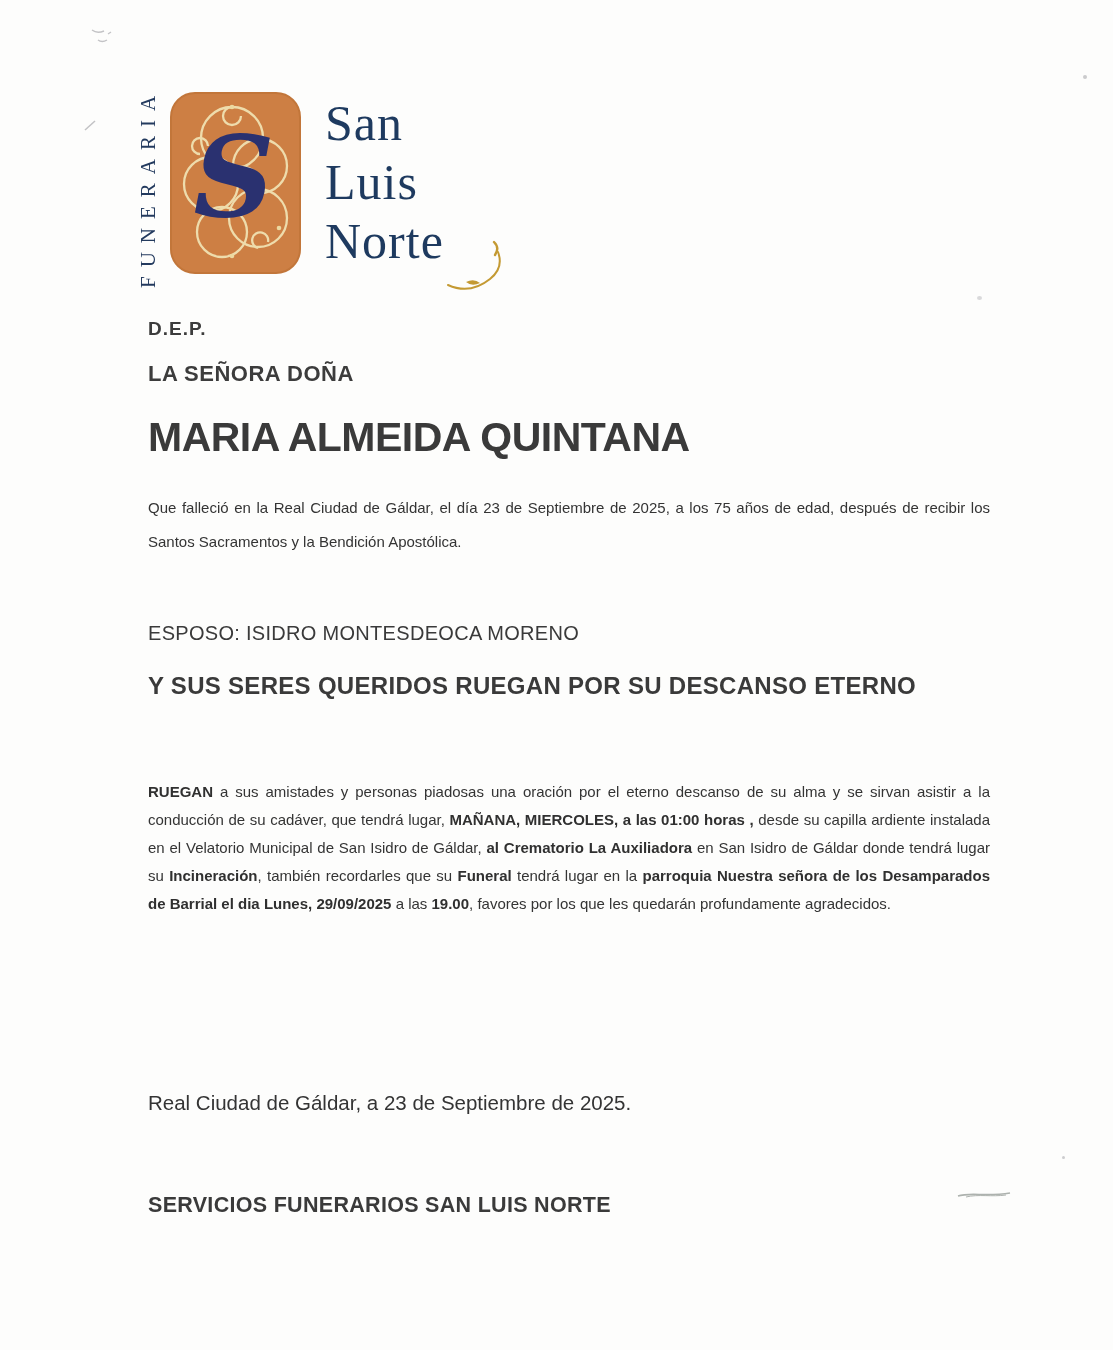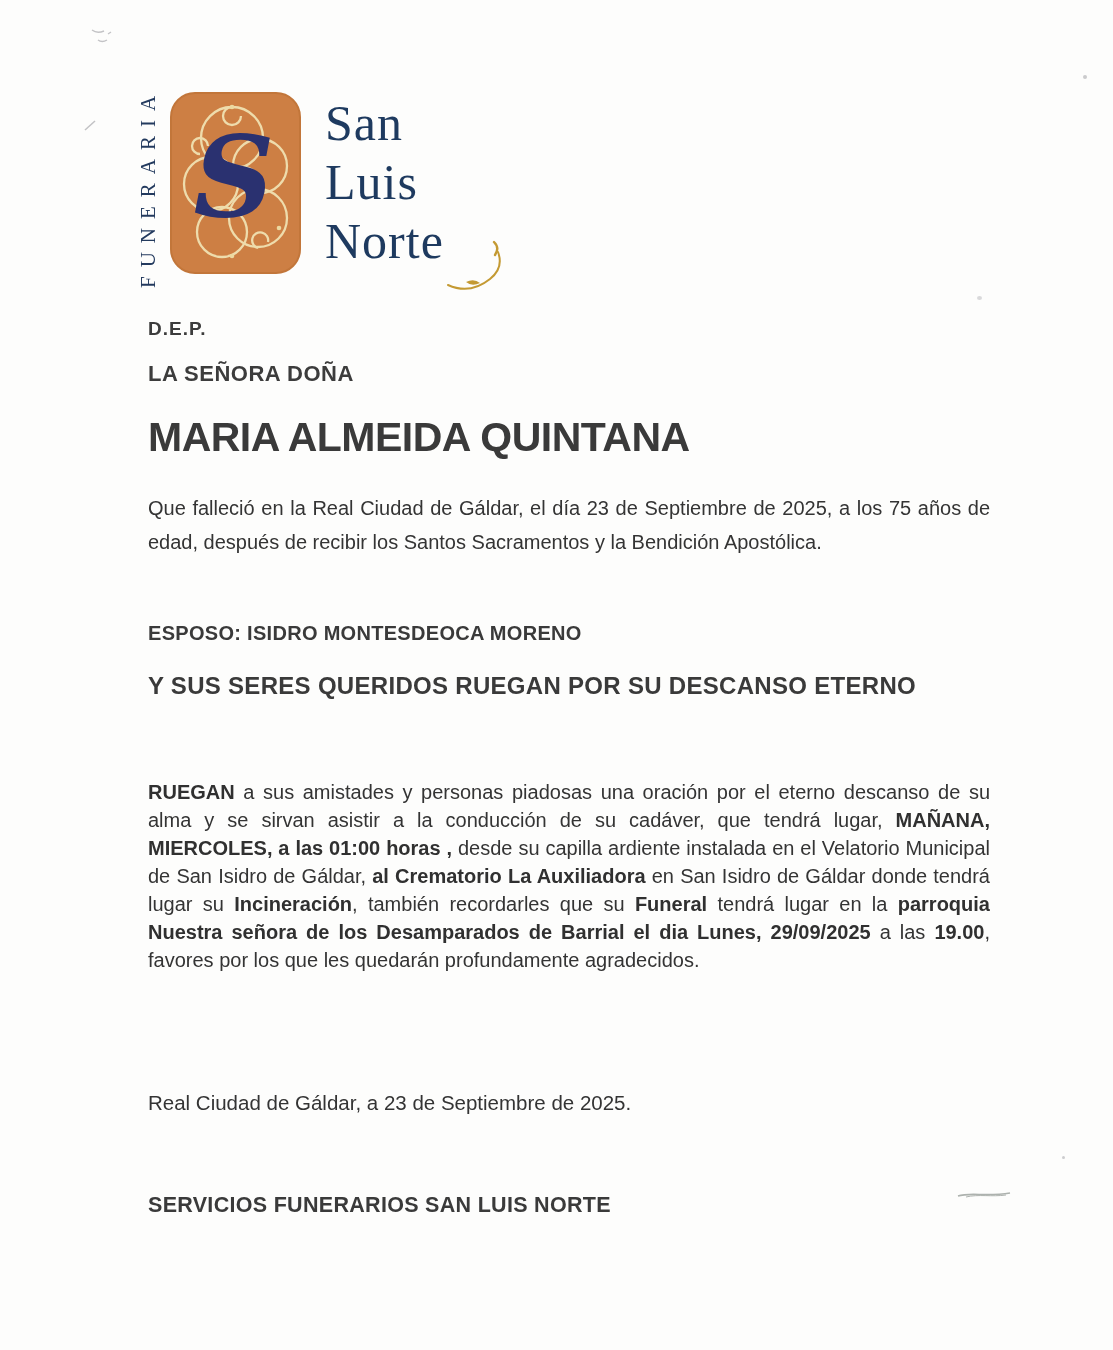--- a/index.html
+++ b/index.html
@@ -27,23 +27,23 @@
     font-size:50px;line-height:59px;color:#1e3a5f;
     letter-spacing:1px;
   }
   .flourish{position:absolute;left:444px;top:238px;}
   
   .tcol{position:absolute;left:148px;width:842px;}
   .center{text-align:left;}
   .dep{top:318px;font-weight:bold;font-size:19px;letter-spacing:1px;color:#3c3c3c;}
   .honorific{top:361px;font-weight:bold;font-size:22px;letter-spacing:.5px;color:#3c3c3c;}
   .deceased{top:414px;font-weight:bold;font-size:41px;letter-spacing:-.5px;color:#3a3a3a;}
-  .para{font-size:20px;text-align:justify;color:#343434;}
+  .para{font-size:15px;text-align:justify;color:#343434;}
   .p-notice{top:491px;line-height:34px;}
-  .spouse{top:622px;font-weight:bold;font-size:20px;letter-spacing:.3px;color:#3a3a3a;}
+  .spouse{top:622px;font-weight:normal;font-size:20px;letter-spacing:.3px;color:#3a3a3a;}
   .family{top:672px;font-weight:bold;font-size:24px;letter-spacing:.3px;color:#3a3a3a;}
   .p-request{top:778px;line-height:28px;}
   .p-request b{color:#303030;}
   .dateline{top:1091px;font-size:20.5px;color:#343434;}
   .company{top:1193px;font-weight:bold;font-size:21.5px;letter-spacing:.3px;color:#3a3a3a;}
   .phone{top:1243px;font-weight:bold;font-size:21.5px;letter-spacing:.3px;color:#3a3a3a;}
   
   .artifact{position:absolute;pointer-events:none;}
 </style>
 </head>

